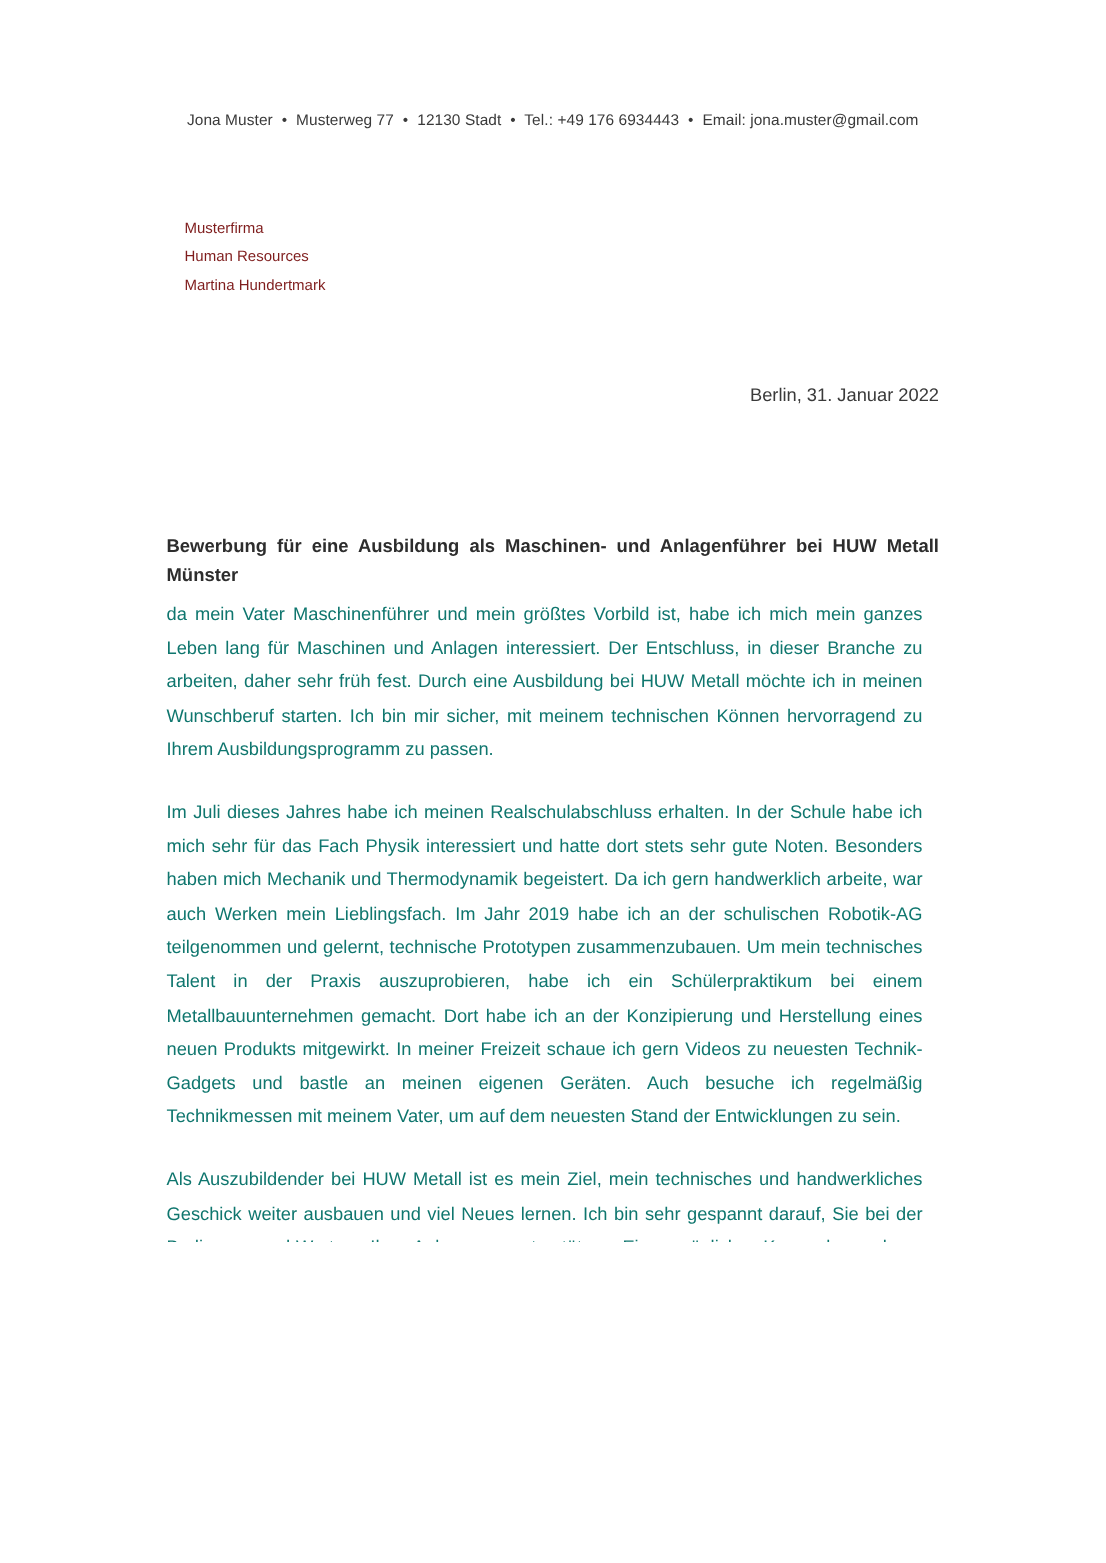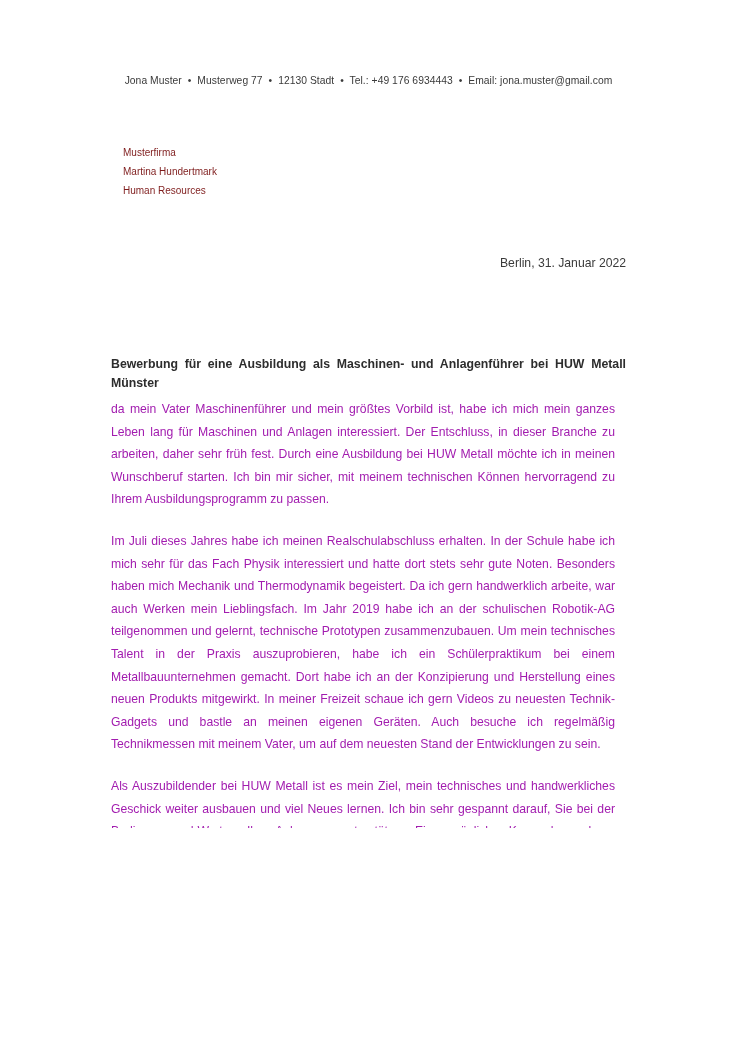--- a/index.html
+++ b/index.html
@@ -100,21 +100,21 @@
     line-height: 19px;
     margin: 0 0 24px 0;
     color: #3a3a3a;
   }
   .para {
     font-size: 12.2px;
     line-height: 22.6px;
     text-align: justify;
     text-align-last: left;
     margin: 0 11px 19px 0;
-    color: #a21caf;
+    color: #0f766e;
     hyphens: none;
   }
   .para:last-child { margin-bottom: 0; }
 
   
   .closing-block {
     position: absolute;
     left: 0;
     top: 871px;
     width: 515px;
@@ -157,22 +157,22 @@
       <span class="sep">•</span>
       <span>12130 Stadt</span>
       <span class="sep">•</span>
       <span>Tel.: +49 176 6934443</span>
       <span class="sep">•</span>
       <span>Email: jona.muster@gmail.com</span>
     </div>
 
     <div class="recipient">
       <div>Musterfirma</div>
+      <div>Human Resources</div>
       <div>Martina Hundertmark</div>
-      <div>Human Resources</div>
     </div>
 
     <div class="date-line">Berlin, 31. Januar 2022</div>
 
     <div class="subject">Bewerbung für eine Ausbildung als Maschinen- und Anlagenführer bei HUW Metall Münster</div>
 
     <div class="body-block">
       <p class="para">da mein Vater Maschinenführer und mein größtes Vorbild ist, habe ich mich mein ganzes Leben lang für Maschinen und Anlagen interessiert. Der Entschluss, in dieser Branche zu arbeiten, daher sehr früh fest. Durch eine Ausbildung bei HUW Metall möchte ich in meinen Wunschberuf starten. Ich bin mir sicher, mit meinem technischen Können hervorragend zu Ihrem Ausbildungsprogramm zu passen.</p>
       <p class="para">Im Juli dieses Jahres habe ich meinen Realschulabschluss erhalten. In der Schule habe ich mich sehr für das Fach Physik interessiert und hatte dort stets sehr gute Noten. Besonders haben mich Mechanik und Thermodynamik begeistert. Da ich gern handwerklich arbeite, war auch Werken mein Lieblingsfach. Im Jahr 2019 habe ich an der schulischen Robotik-AG teilgenommen und gelernt, technische Prototypen zusammenzubauen. Um mein technisches Talent in der Praxis auszuprobieren, habe ich ein Schülerpraktikum bei einem Metallbauunternehmen gemacht. Dort habe ich an der Konzipierung und Herstellung eines neuen Produkts mitgewirkt. In meiner Freizeit schaue ich gern Videos zu neuesten Technik-Gadgets und bastle an meinen eigenen Geräten. Auch besuche ich regelmäßig Technikmessen mit meinem Vater, um auf dem neuesten Stand der Entwicklungen zu sein.</p>
       <p class="para">Als Auszubildender bei HUW Metall ist es mein Ziel, mein technisches und handwerkliches Geschick weiter ausbauen und viel Neues lernen. Ich bin sehr gespannt darauf, Sie bei der Bedienung und Wartung Ihrer Anlagen zu unterstützen. Ein persönliches Kennenlernen kann ich kaum erwarten.</p>

